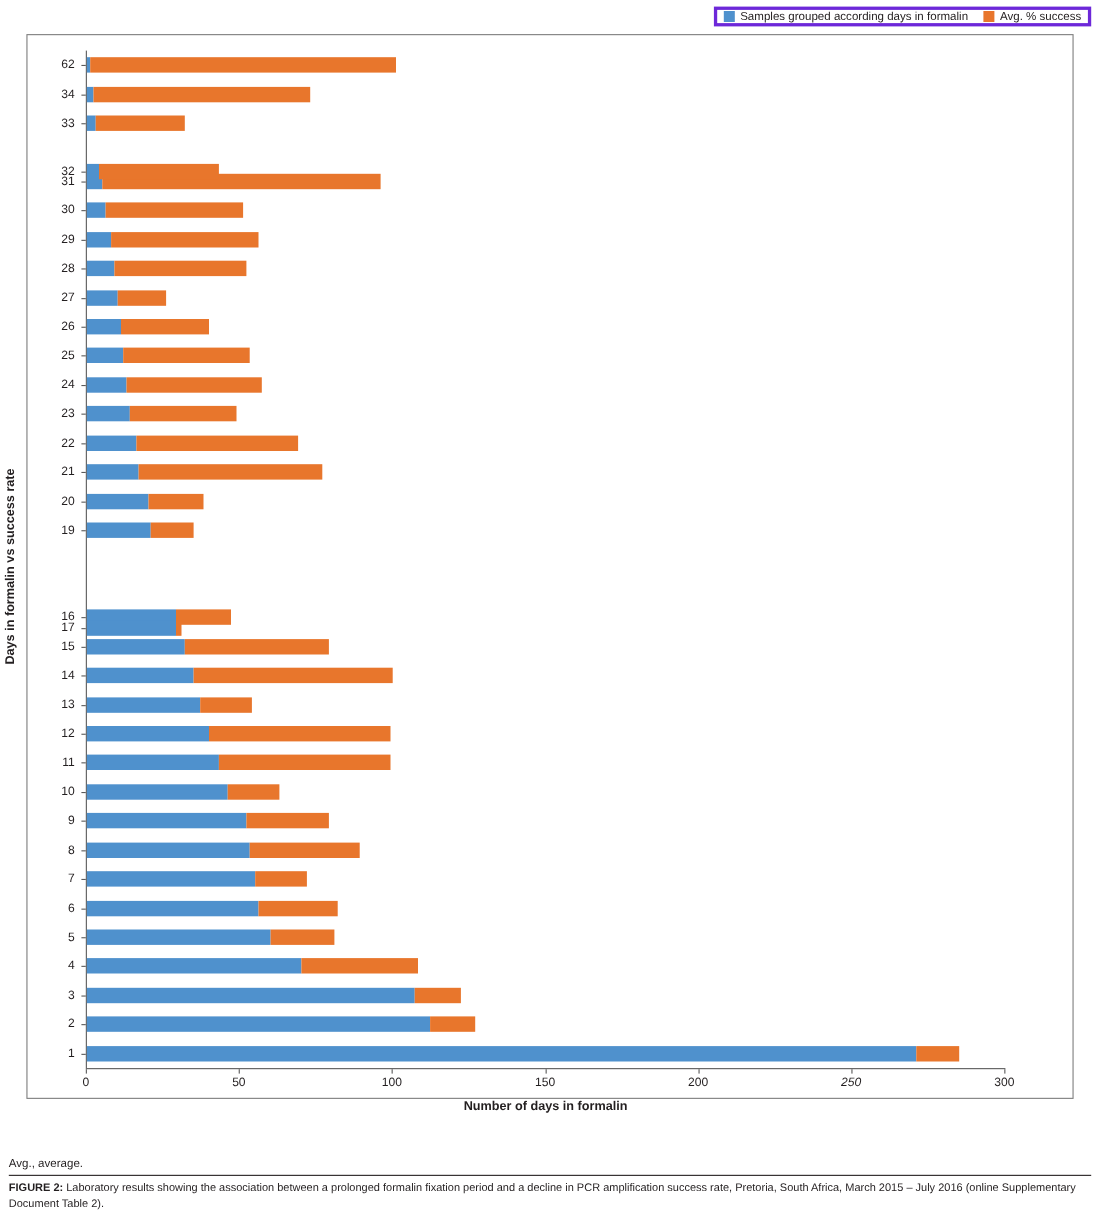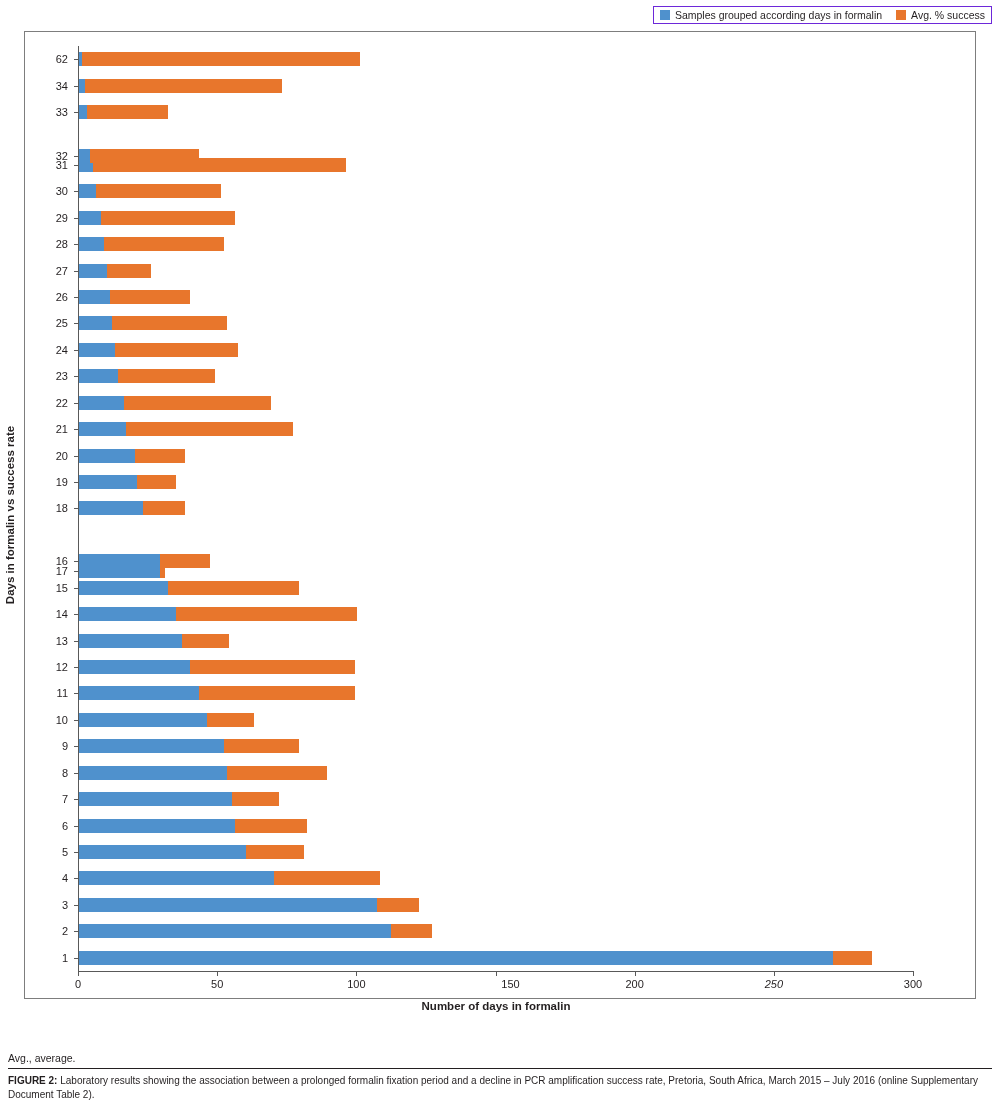--- a/index.html
+++ b/index.html
@@ -20,21 +20,21 @@
     width: 1000px;
     height: 1119px;
     box-sizing: border-box;
   }
 
   
   .legend {
     position: absolute;
     top: 6px;
     right: 8px;
-    border: 1px solid #6d28d9;
+    border: 3px solid #6d28d9;
     background: #ffffff;
     padding: 3px 6px 3px 6px;
     display: flex;
     align-items: center;
     gap: 14px;
     font-size: 10.5px;
     line-height: 1;
     height: 18px;
     box-sizing: border-box;
   }
@@ -360,28 +360,20 @@
             </div>
           </div>
           <div class="row" style="top: 475.714px; height: 26.4286px; margin-top: 36px;">
             <span class="tick"></span>
             <span class="ylabel">17</span>
             <div class="bar-stack">
               <div class="seg-a" style="width: 80.7167px; background: rgb(79, 145, 205);"></div>
               <div class="seg-b" style="width: 5.56667px; background: rgb(232, 118, 44);"></div>
             </div>
           </div>
-          <div class="row" style="top: 449.286px; height: 26.4286px;">
-            <span class="tick"></span>
-            <span class="ylabel">18</span>
-            <div class="bar-stack">
-              <div class="seg-a" style="width: 64.0167px; background: rgb(79, 145, 205);"></div>
-              <div class="seg-b" style="width: 41.75px; background: rgb(232, 118, 44);"></div>
-            </div>
-          </div>
           <div class="row" style="top: 422.857px; height: 26.4286px;">
             <span class="tick"></span>
             <span class="ylabel">19</span>
             <div class="bar-stack">
               <div class="seg-a" style="width: 58.45px; background: rgb(79, 145, 205);"></div>
               <div class="seg-b" style="width: 38.9667px; background: rgb(232, 118, 44);"></div>
             </div>
           </div>
           <div class="row" style="top: 396.429px; height: 26.4286px;">
             <span class="tick"></span>
@@ -515,21 +507,21 @@
     </div>
 
     <div class="x-ticks" id="xticks">
         <span class="x-tick" style="left: 0px;"></span>
         <span class="x-label" style="left: 0px;">0</span>
         <span class="x-tick" style="left: 139.167px;"></span>
         <span class="x-label" style="left: 139.167px;">50</span>
         <span class="x-tick" style="left: 278.333px;"></span>
         <span class="x-label" style="left: 278.333px;">100</span>
         <span class="x-tick" style="left: 417.5px;"></span>
-        <span class="x-label" style="left: 417.5px; margin-left: 15px;">150</span>
+        <span class="x-label" style="left: 417.5px;">150</span>
         <span class="x-tick" style="left: 556.667px;"></span>
         <span class="x-label" style="left: 556.667px;">200</span>
         <span class="x-tick" style="left: 695.833px;"></span>
         <span class="x-label" style="left: 695.833px; font-style: italic;">250</span>
         <span class="x-tick" style="left: 835px;"></span>
         <span class="x-label" style="left: 835px;">300</span>
       </div>
 
     <div class="x-title">Number of days in formalin</div>
   </div>

